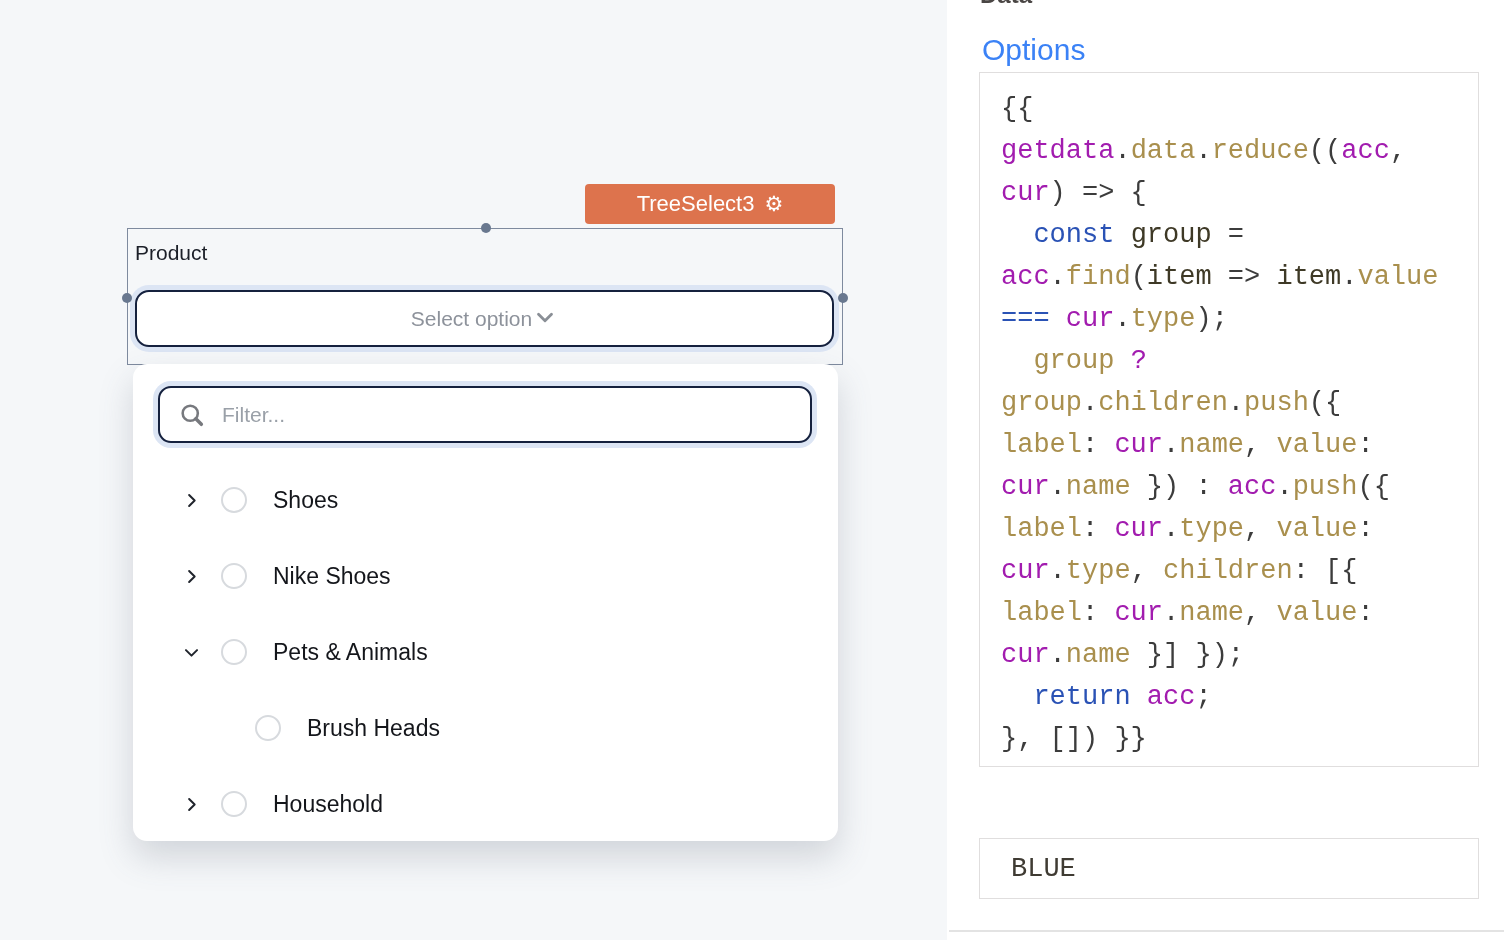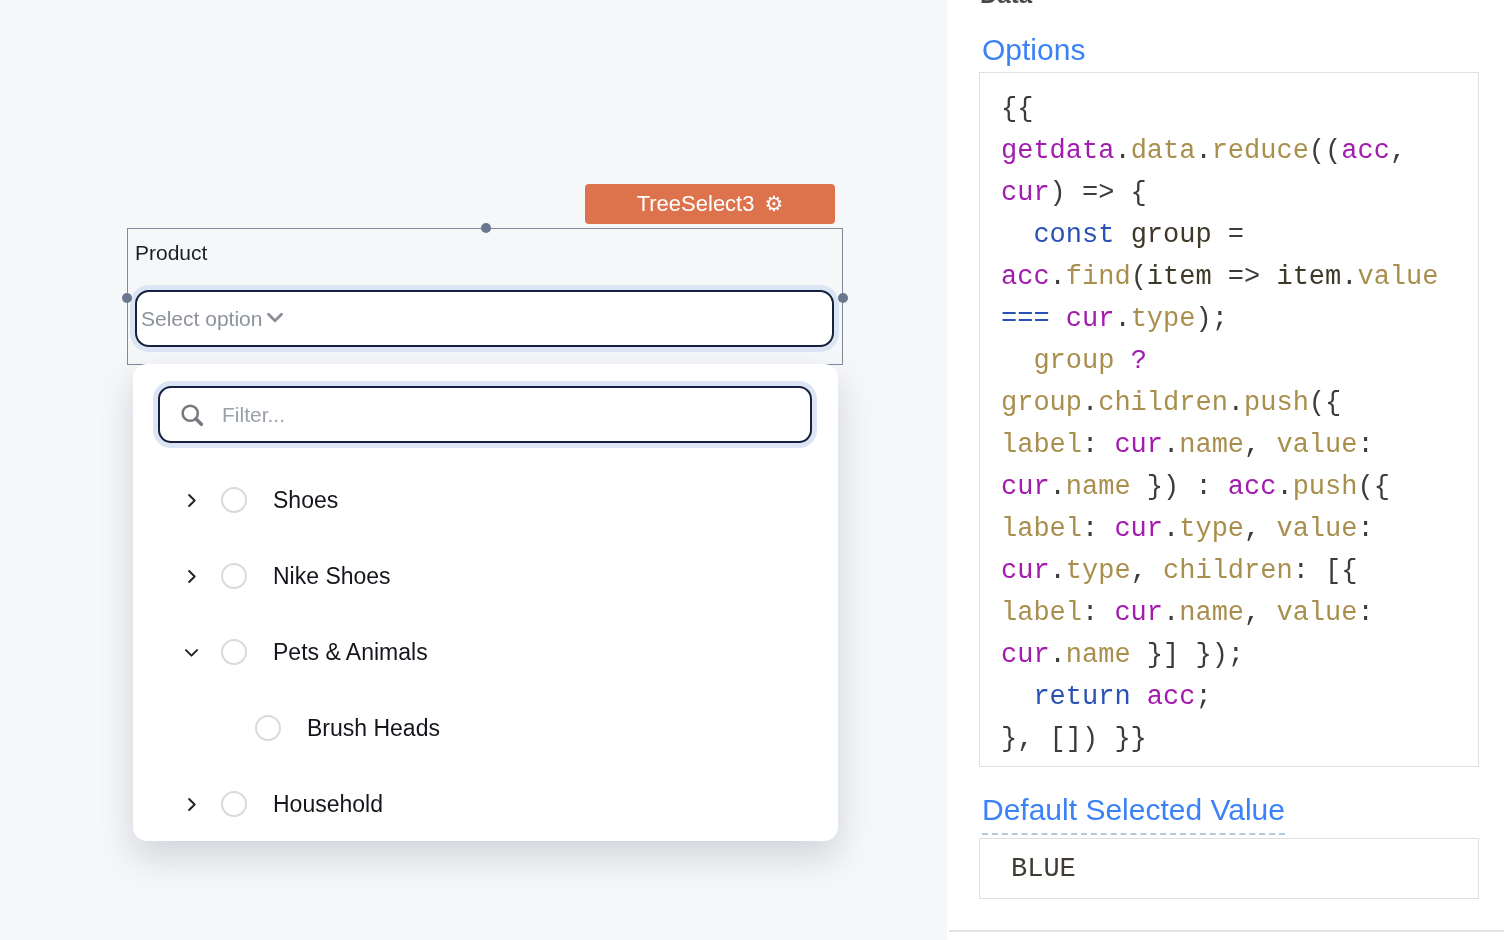--- a/index.html
+++ b/index.html
@@ -19,22 +19,22 @@
   .widget-badge { position:absolute; left:585px; top:184px; width:250px; height:40px;
     background:#dd734d; border-radius:4px; display:flex; align-items:center; justify-content:center;
     gap:10px; color:#fff; font-size:22px; z-index:6; cursor:pointer; }
   .gear-glyph { font-family:"DejaVu Sans", sans-serif; font-size:21px; line-height:1; color:#fff; }
 
   .widget-label { position:absolute; left:135px; top:241px; font-size:21px; font-weight:500;
     color:#1b1f28; z-index:4; }
 
   .select-control { position:absolute; left:135px; top:290px; width:699px; height:57px;
     background:#fff; border:2.5px solid #15213e; border-radius:14px;
-    box-shadow:0 0 0 5px #dce5f4; display:flex; align-items:center; justify-content:flex-start;
-    padding:0 4px; z-index:4; cursor:pointer; }
+    box-shadow:0 0 0 5px #dce5f4; display:flex; align-items:center; justify-content:center;
+    padding:0 34px; z-index:4; cursor:pointer; }
   .select-placeholder { font-size:21px; color:#8d929b; }
 
   .dropdown { position:absolute; left:133px; top:364px; width:705px; height:477px;
     background:#fff; border-radius:14px; box-shadow:0 16px 34px rgba(80,90,110,.22); z-index:5; }
   .filter-box { position:absolute; left:25px; top:22px; width:654px; height:57px;
     background:#fff; border:2.5px solid #15213e; border-radius:13px;
     box-shadow:0 0 0 5px #dce5f4; display:flex; align-items:center; padding:0 18px; }
   .filter-box svg { flex:0 0 auto; }
   .filter-input { flex:1; border:none; outline:none; margin-left:16px; font-size:21px;
     color:#30343c; font-family:"Liberation Sans", sans-serif; background:transparent; }
@@ -171,20 +171,19 @@
         <div class="code-line"><span class="tok-tan">label</span><span class="tok-dark">: </span><span class="tok-nav">cur</span><span class="tok-dark">.</span><span class="tok-tan">name</span><span class="tok-dark">, </span><span class="tok-tan">value</span><span class="tok-dark">:</span></div>
         <div class="code-line"><span class="tok-nav">cur</span><span class="tok-dark">.</span><span class="tok-tan">name</span><span class="tok-dark"> }) : </span><span class="tok-nav">acc</span><span class="tok-dark">.</span><span class="tok-tan">push</span><span class="tok-dark">({</span></div>
         <div class="code-line"><span class="tok-tan">label</span><span class="tok-dark">: </span><span class="tok-nav">cur</span><span class="tok-dark">.</span><span class="tok-tan">type</span><span class="tok-dark">, </span><span class="tok-tan">value</span><span class="tok-dark">:</span></div>
         <div class="code-line"><span class="tok-nav">cur</span><span class="tok-dark">.</span><span class="tok-tan">type</span><span class="tok-dark">, </span><span class="tok-tan">children</span><span class="tok-dark">: [{</span></div>
         <div class="code-line"><span class="tok-tan">label</span><span class="tok-dark">: </span><span class="tok-nav">cur</span><span class="tok-dark">.</span><span class="tok-tan">name</span><span class="tok-dark">, </span><span class="tok-tan">value</span><span class="tok-dark">:</span></div>
         <div class="code-line"><span class="tok-nav">cur</span><span class="tok-dark">.</span><span class="tok-tan">name</span><span class="tok-dark"> }] });</span></div>
         <div class="code-line"><span class="tok-dark">  </span><span class="tok-kw">return</span><span class="tok-dark"> </span><span class="tok-nav">acc</span><span class="tok-dark">;</span></div>
         <div class="code-line"><span class="tok-dark">}, []) }}</span></div>
       </div>
 
-    <div class="prop-label default-label">Default Selected Value</div>
     <div class="value-box">
       <input class="value-input" value="BLUE" style="">
     </div>
 
     <div class="divider-h"></div>
   </div>
 </div>
 
 </body></html>

